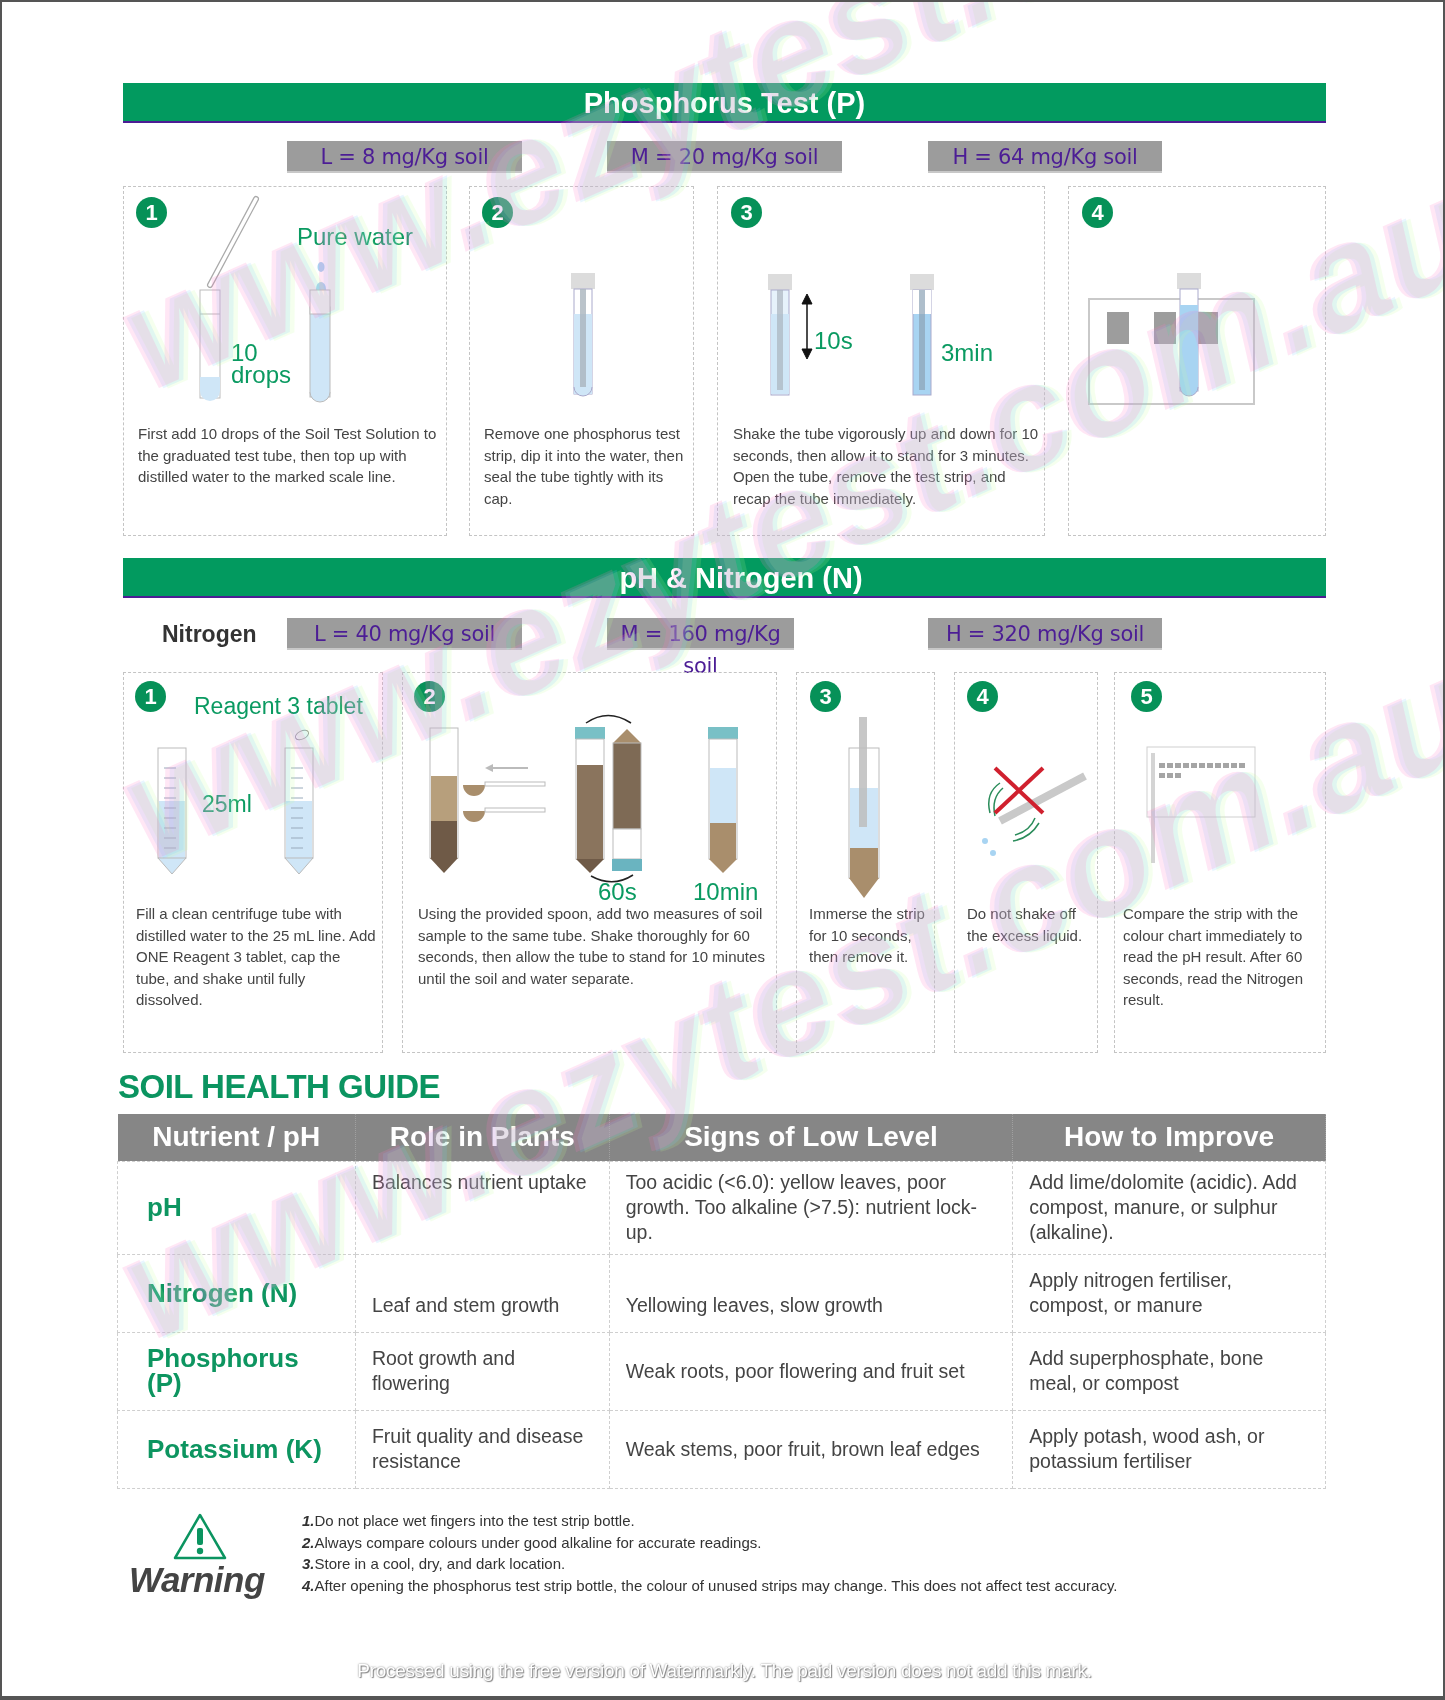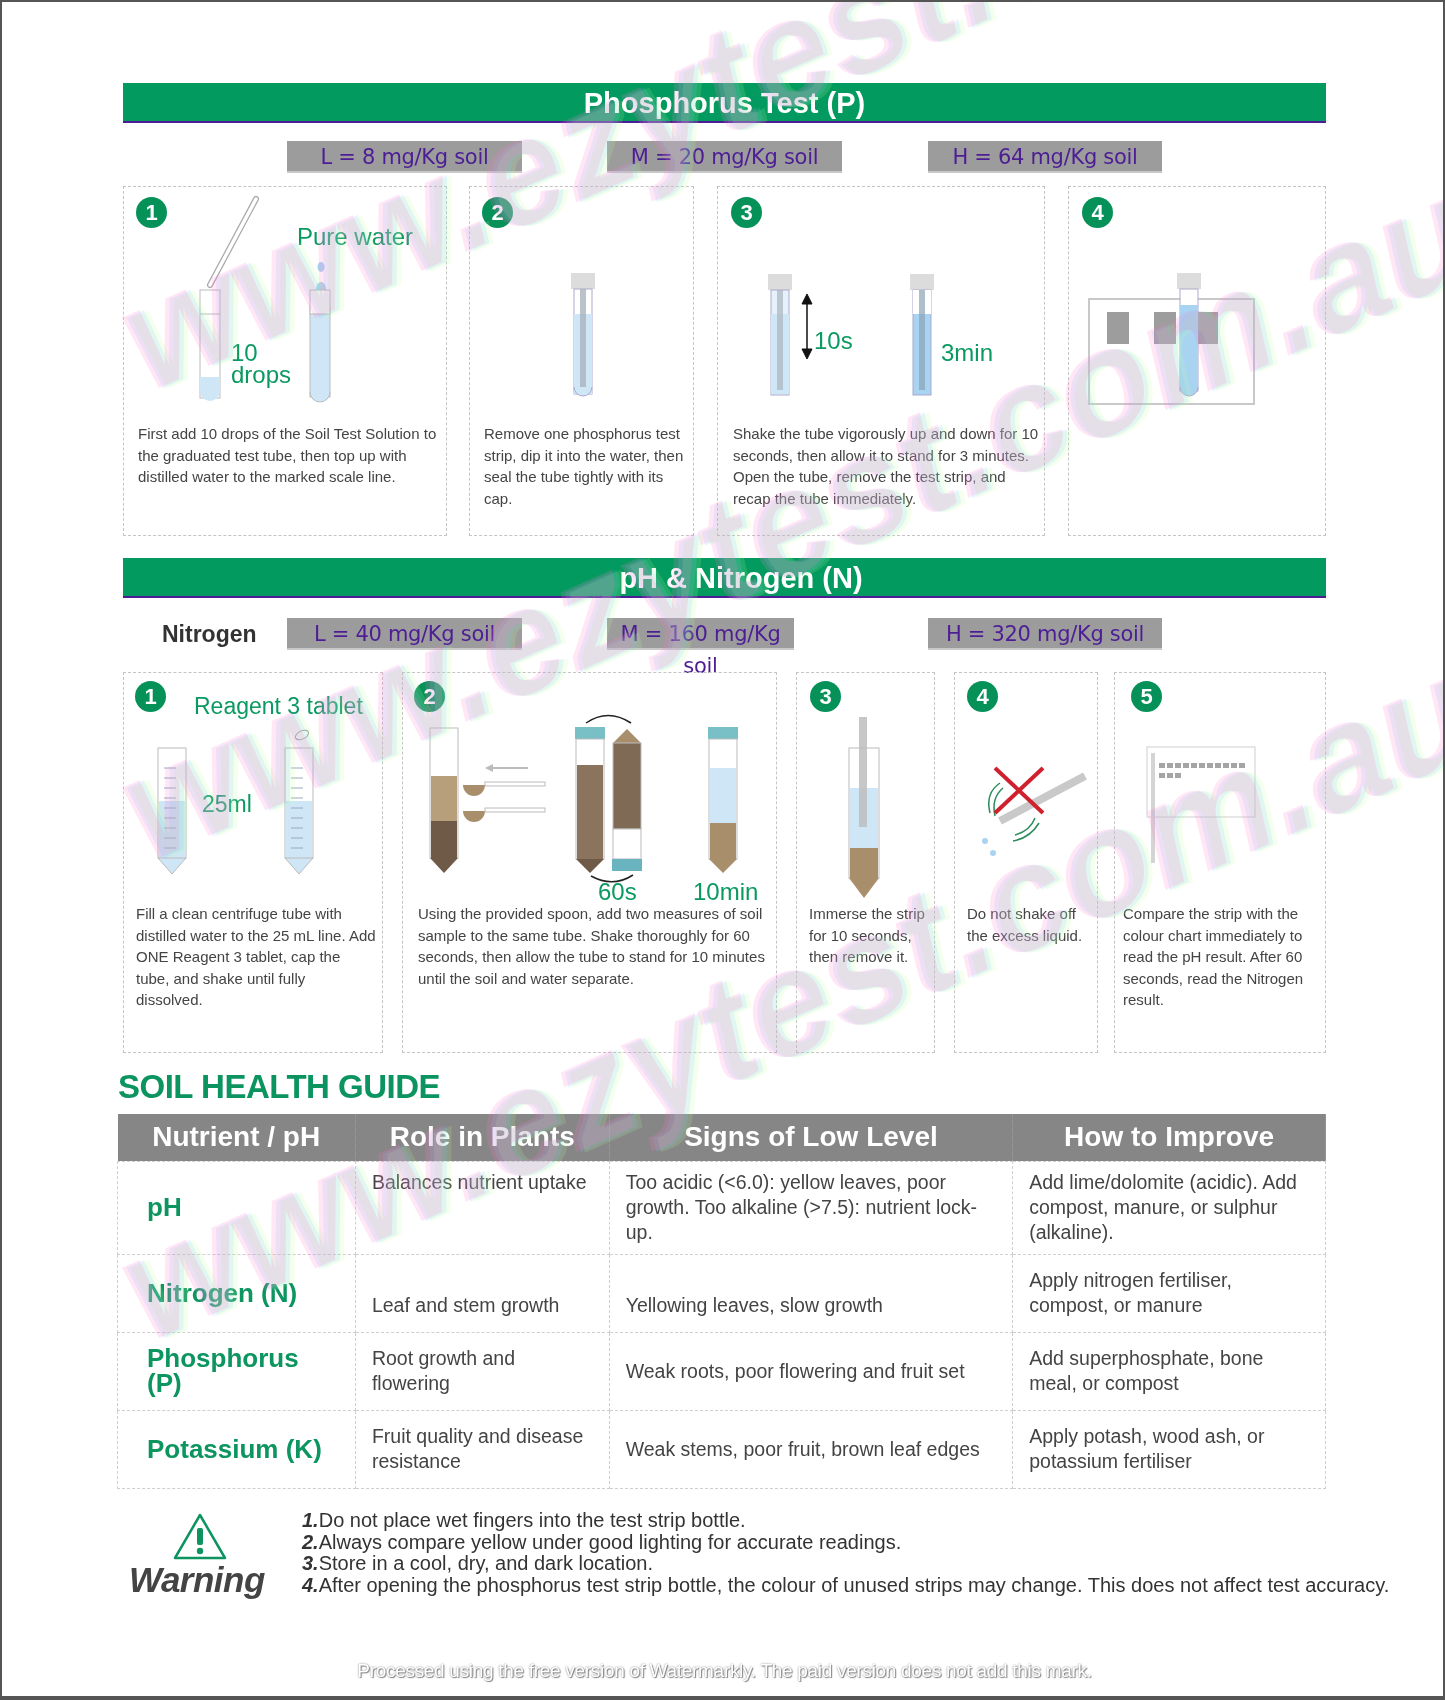--- a/index.html
+++ b/index.html
@@ -10,21 +10,21 @@
   .badge { position: absolute; height: 32px; background: #9c9c9c; color: #4c1d95; font-family: "DejaVu Sans", sans-serif; font-size: 21px; text-align: center; line-height: 32px; border-bottom: 2px solid #c8c8c8; letter-spacing: -0.3px; }
   .card { position: absolute; border: 1px dashed #c4c4c4; background: transparent; }
   .stepnum { position: absolute; width: 31px; height: 31px; border-radius: 50%; background: #069158; color: #fff; font-weight: bold; font-size: 22px; text-align: center; line-height: 31px; }
   .desc { position: absolute; font-size: 15px; line-height: 21.5px; color: #444; }
   .glabel { position: absolute; color: #0a9a61; font-size: 24px; }
   .section-title { position: absolute; left: 116px; top: 1066px; color: #0b9460; font-weight: bold; font-size: 33px; letter-spacing: -0.5px; }
   table.guide { position: absolute; left: 115px; top: 1112px; width: 1209px; border-collapse: collapse; }
   table.guide th { background: #868686; color: #fff; font-size: 28px; font-weight: bold; height: 47px; text-align: center; border-right: 1px dotted #a0a0a0; padding: 0 6px; }
   table.guide td { border: 1px dashed #cfcfcf; font-size: 19.5px; line-height: 25px; color: #444; padding: 6px 16px; vertical-align: middle; }
   table.guide td.nut { color: #0d9560; font-weight: bold; font-size: 26px; padding-left: 29px; }
-  .warn-list { position: absolute; left: 300px; top: 1508px; font-size: 20px; line-height: 21.5px; color: #333; }
+  .warn-list { position: absolute; left: 300px; top: 1508px; font-size: 15px; line-height: 21.5px; color: #333; }
   .warn-list b { font-style: italic; }
   .wm-bottom { position: absolute; left: 0; width: 1445px; top: 1658px; text-align: center; color: #fff; font-size: 19px; text-shadow: 0 0 2px #777, 1px 1px 1px #888; letter-spacing: -0.3px; }
   .watermark { position: absolute; font-size: 150px; font-weight: bold; font-style: italic; color: rgba(255,120,200,0.18); white-space: nowrap; transform-origin: left bottom; pointer-events: none; text-shadow: 4px 2px 0 rgba(120,200,255,0.16), 8px 4px 0 rgba(190,255,150,0.16); }
   svg { position: absolute; overflow: visible; }
 </style>
 </head>
 <body>
 
 <div class="banner" style="top:81px;">Phosphorus Test (P)</div>
 
@@ -313,21 +313,21 @@
 
 <svg style="left:170px; top:1510px;" width="56" height="50">
   <path d="M28 3 L53 46 L3 46 z" fill="#fff" stroke="#0b9460" stroke-width="2.5" stroke-linejoin="round"></path>
   <rect x="25" y="16" width="6" height="17" rx="2" fill="#0b9460"></rect>
   <circle cx="28" cy="39" r="3.2" fill="#0b9460"></circle>
 </svg>
 <div class="abs" style="left:127px; top:1558px; font-size:35px; font-weight:bold; font-style:italic; color:#444; letter-spacing:-0.5px;">Warning</div>
 
 <div class="warn-list">
   <div><b>1.</b><span>Do not place wet fingers into the test strip bottle.</span></div>
-  <div><b>2.</b><span>Always compare yellow under good lighting for accurate readings.</span></div>
+  <div><b>2.</b><span>Always compare colours under good alkaline for accurate readings.</span></div>
   <div><b>3.</b><span>Store in a cool, dry, and dark location.</span></div>
   <div><b>4.</b><span>After opening the phosphorus test strip bottle, the colour of unused strips may change. This does not affect test accuracy.</span></div>
 </div>
 
 <div class="watermark" style="left:160px; top:250px; transform: rotate(-24deg);">www.ezytest.com.au</div>
 <div class="watermark" style="left:160px; top:720px; transform: rotate(-24deg);">www.ezytest.com.au</div>
 <div class="watermark" style="left:160px; top:1200px; transform: rotate(-24deg);">www.ezytest.com.au</div>
 
 <div class="wm-bottom">Processed using the free version of Watermarkly. The paid version does not add this mark.</div>
 

